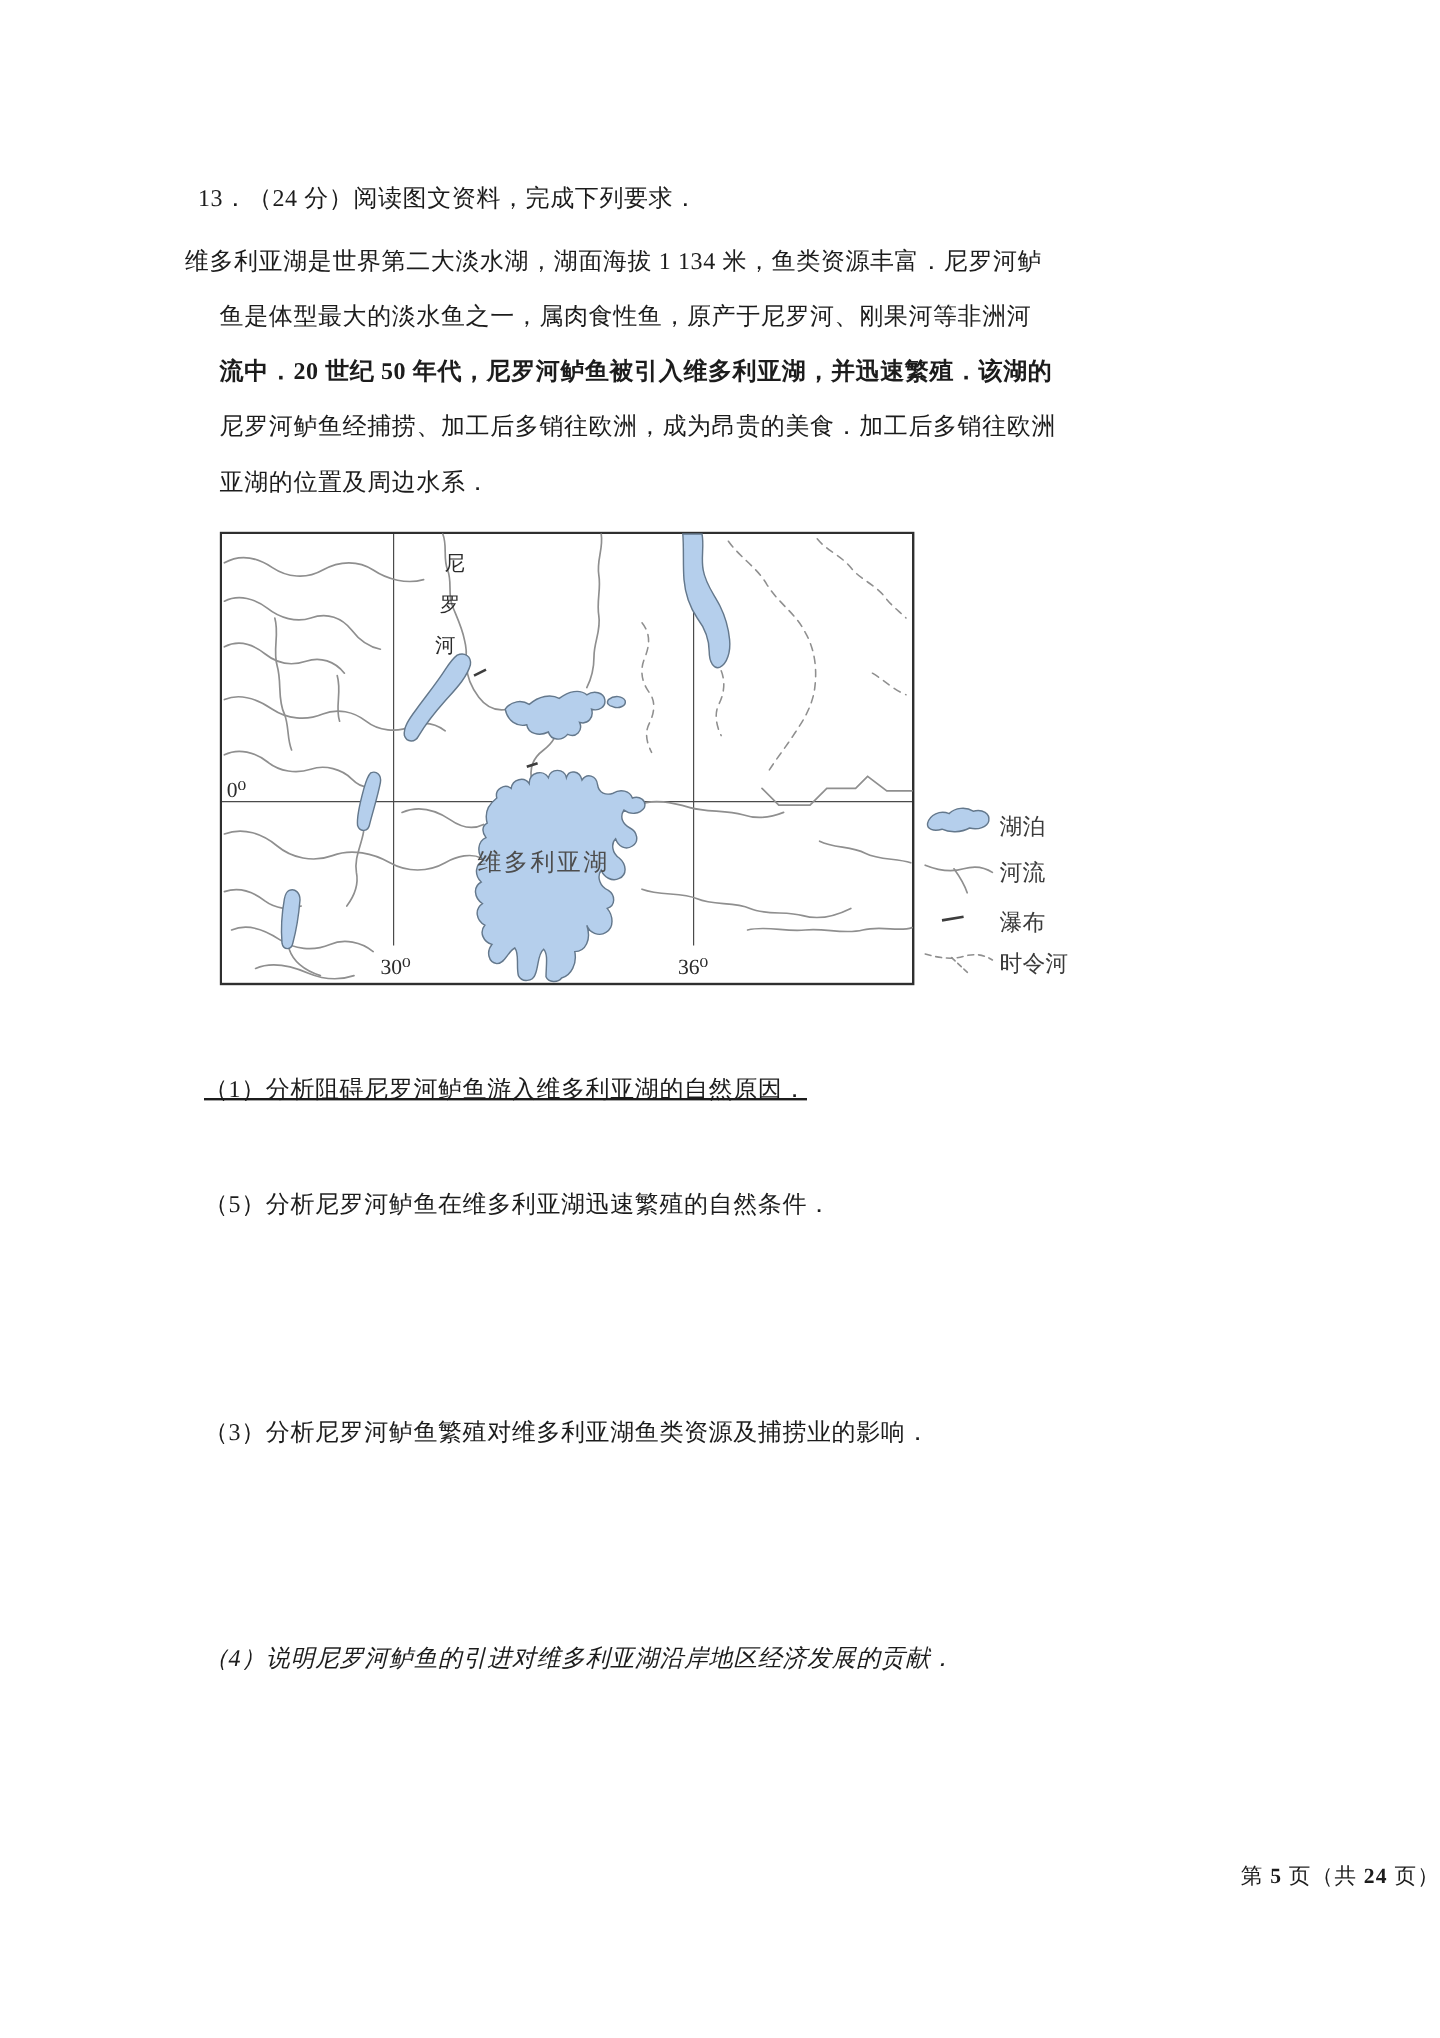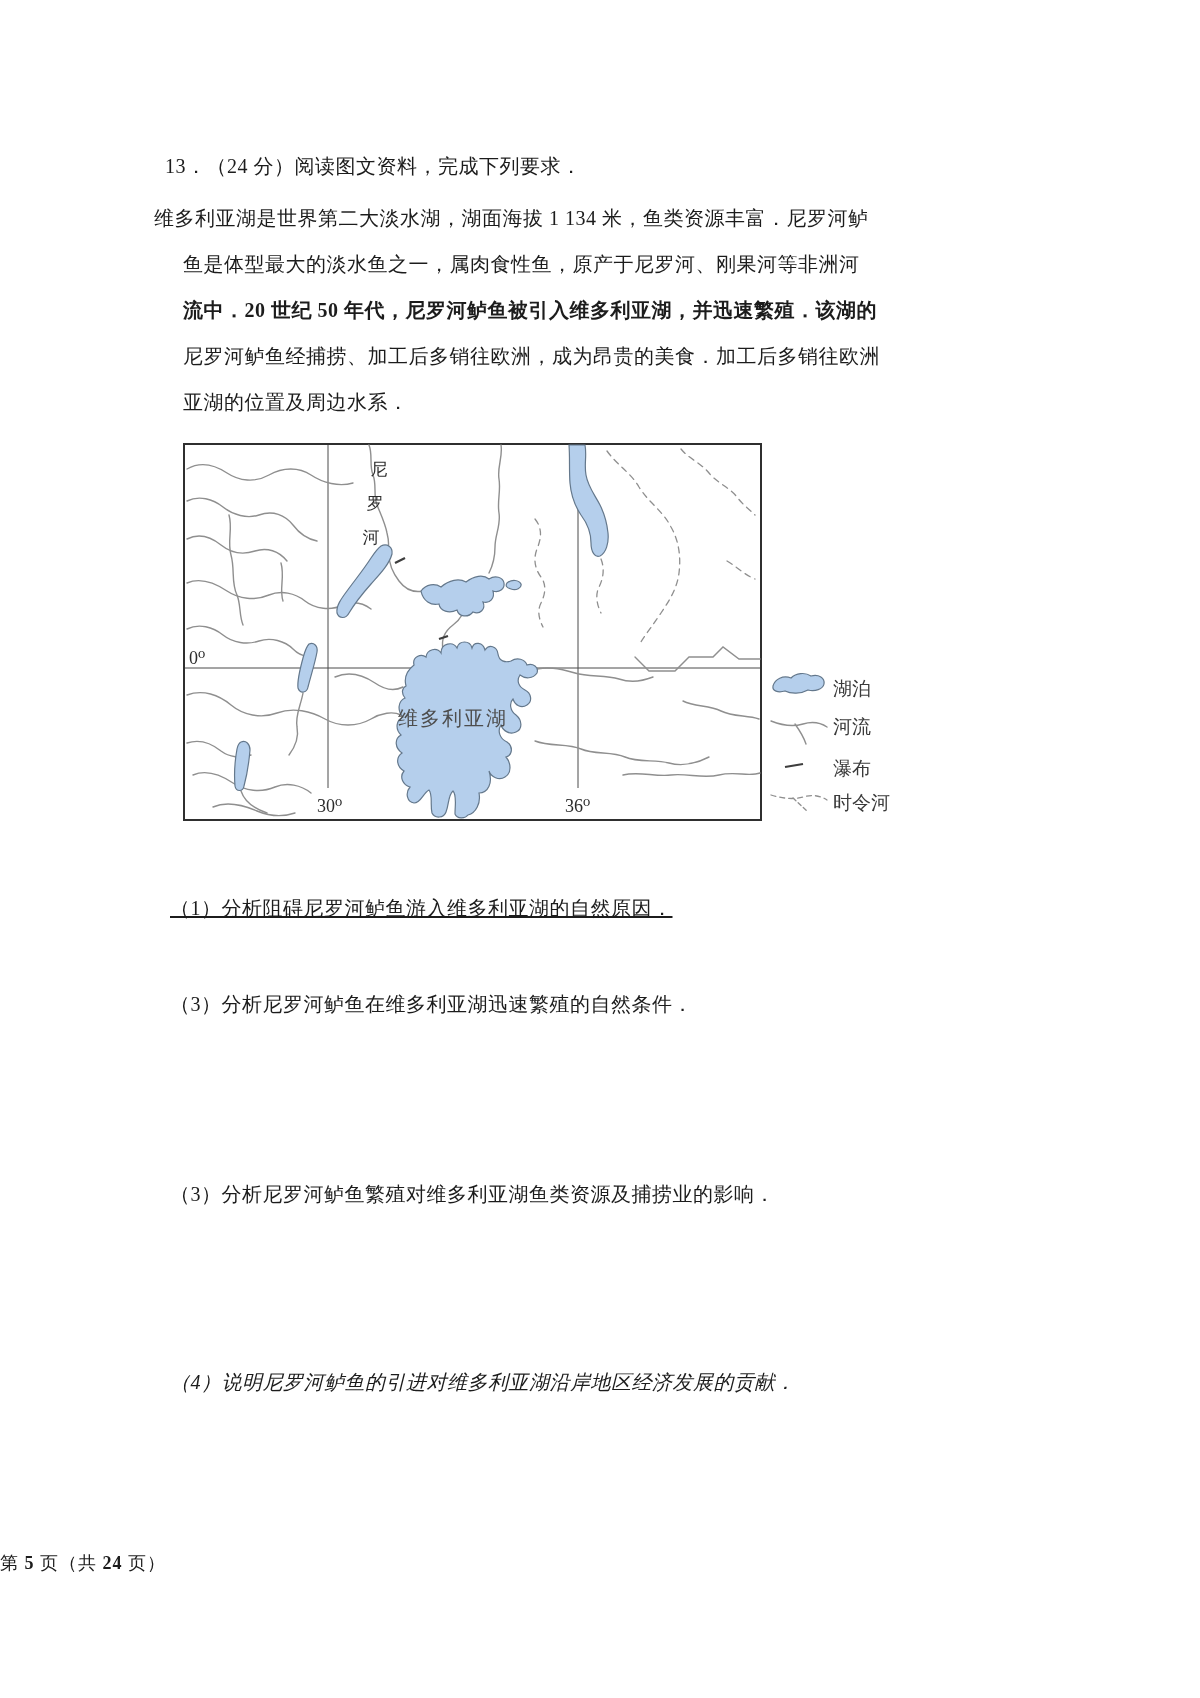--- a/index.html
+++ b/index.html
@@ -4,21 +4,21 @@
 <style>
   html,body{margin:0;padding:0;}
   body{
     width:1200px;height:1698px;background:#ffffff;
     font-family:"Liberation Serif","DejaVu Serif",serif;
     color:#1c1c1c;position:relative;overflow:hidden;
   }
   .abs{position:absolute;}
   .txt{font-size:20px;line-height:28px;white-space:nowrap;letter-spacing:0.5px;}
   .footer{
-    left:0;width:1200px;text-align:left;font-size:18px;letter-spacing:1px;
+    left:0;width:1200px;text-align:right;font-size:18px;letter-spacing:1px;
   }
   .footer b{font-weight:bold;}
   svg text{font-family:"Liberation Serif","DejaVu Serif",serif;}
   .river{fill:none;stroke:#8f8f8f;stroke-width:1.4;stroke-linecap:round;}
   .sriver{fill:none;stroke:#8f8f8f;stroke-width:1.3;stroke-linecap:round;stroke-dasharray:6 5;}
   .lake{fill:#b5cfec;stroke:#64788c;stroke-width:1.2;}
   .grid{stroke:#4a4a4a;stroke-width:1;fill:none;}
   .fall{stroke:#3d3d3d;stroke-width:2.2;fill:none;}
   .maplabel{fill:#2b2b2b;}
   .legendtxt{font-size:19px;fill:#3a3a3a;}
@@ -162,21 +162,21 @@
 
       <g>
         <path class="sriver" style="stroke-dasharray:5 4" d="M 588 352 C 598 355 610 357 620 354 C 630 351 638 353 644 357"></path>
         <path class="sriver" style="stroke-dasharray:4 3" d="M 610 355 L 625 369"></path>
       </g>
       <text class="legendtxt" x="650" y="366">时令河</text>
     </g>
   </svg>
 
   <div class="abs txt" style="left:170px;top:894px;text-decoration:underline;">（1）分析阻碍尼罗河鲈鱼游入维多利亚湖的自然原因．</div>
-  <div class="abs txt" style="left:170px;top:990px;">（3）分析尼罗河鲈鱼在维多利亚湖迅速繁殖的自然条件．</div>
+  <div class="abs txt" style="left:170px;top:990px;">（5）分析尼罗河鲈鱼在维多利亚湖迅速繁殖的自然条件．</div>
   <div class="abs txt" style="left:170px;top:1180px;">（3）分析尼罗河鲈鱼繁殖对维多利亚湖鱼类资源及捕捞业的影响．</div>
   <div class="abs txt" style="left:170px;top:1368px;font-style:italic;">（4）说明尼罗河鲈鱼的引进对维多利亚湖沿岸地区经济发展的贡献．</div>
 
   <div class="abs footer" style="top:1551px;">
     <span>第 </span><b>5</b><span> 页（共 </span><b>24</b><span> 页）</span>
   </div>
 
 </div>
 
 </body></html>

